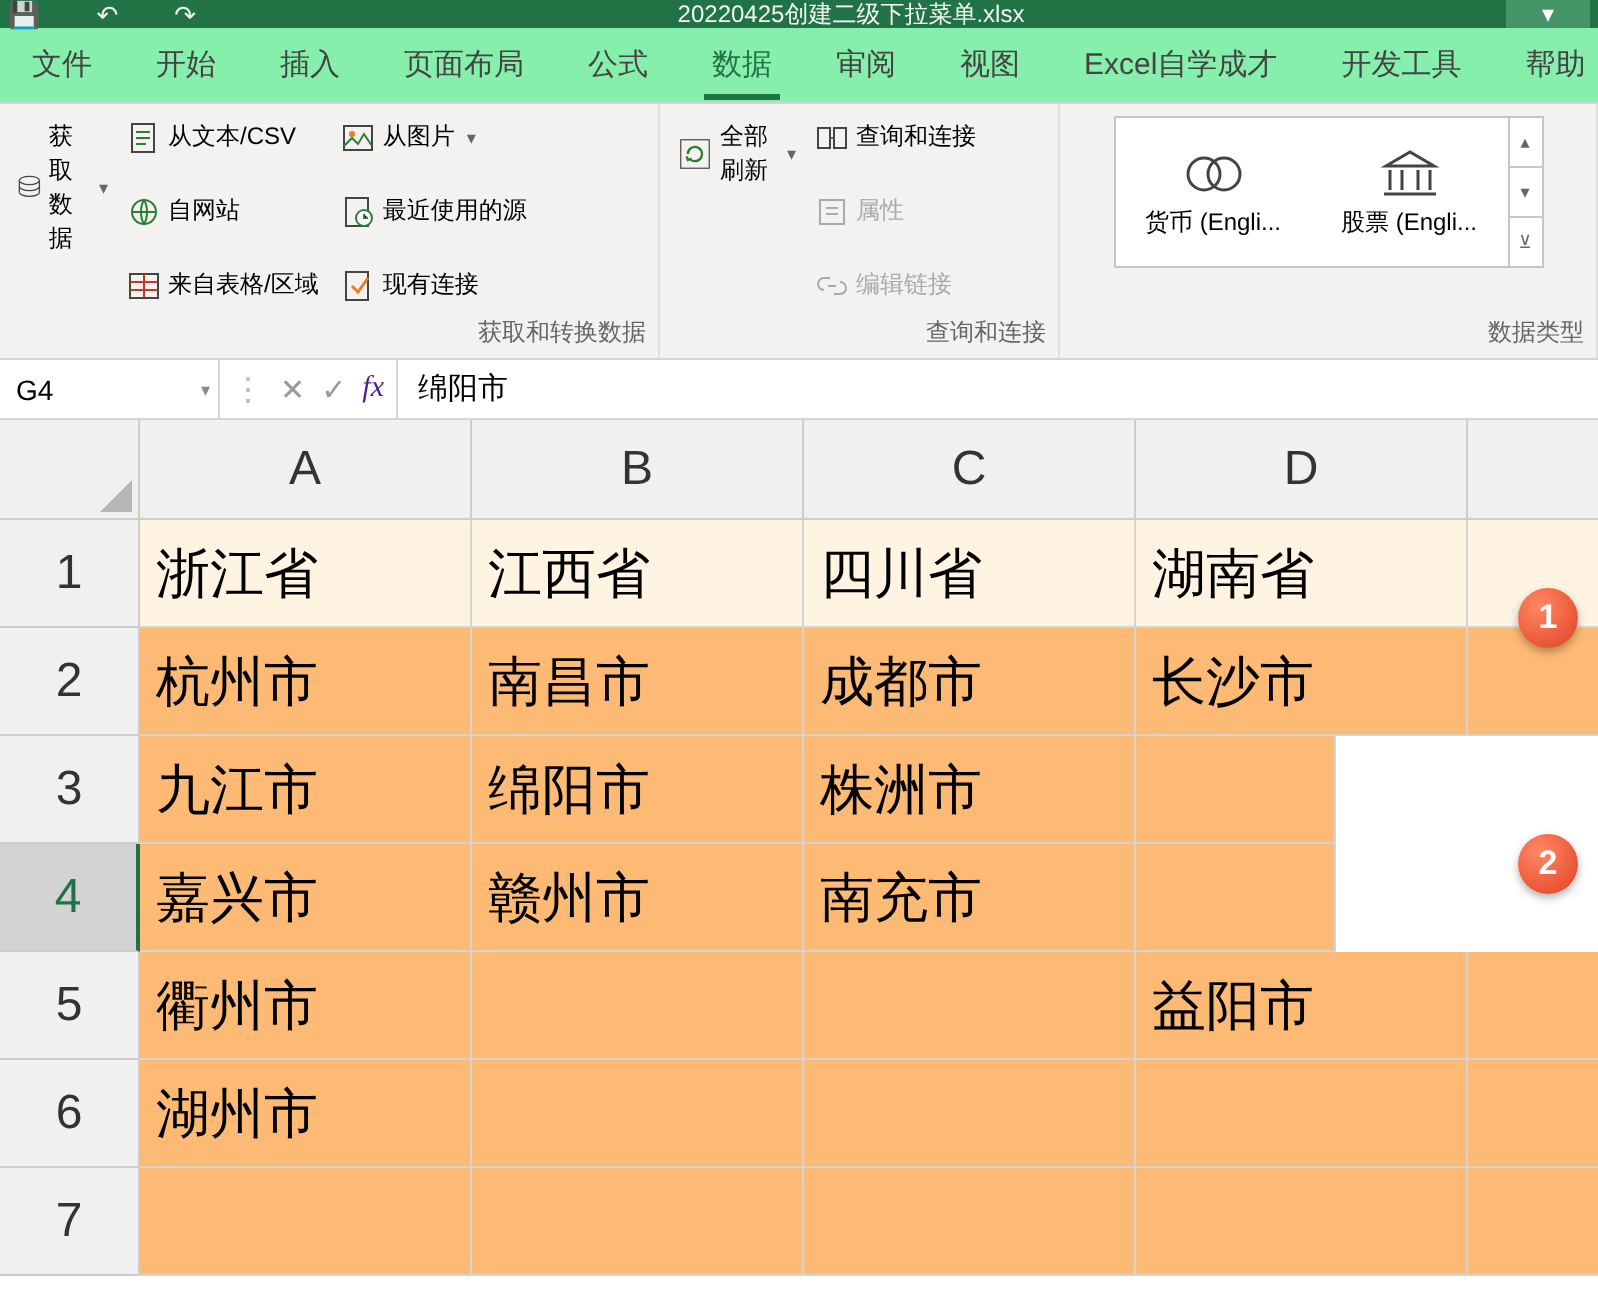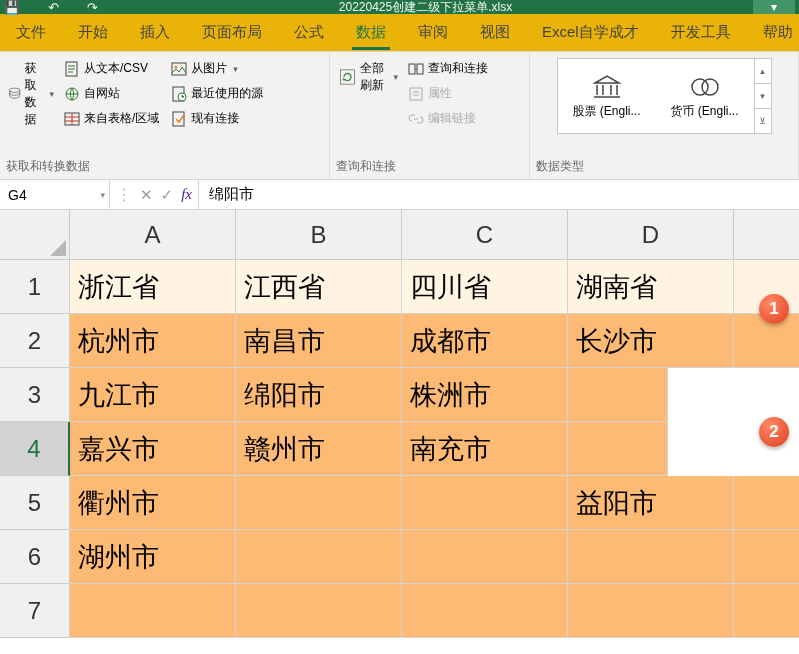--- a/index.html
+++ b/index.html
@@ -7,32 +7,32 @@
 
 
 .titlebar { background: #217346; height: 14px; display: flex; align-items: center; justify-content: space-between; padding: 0 4px; color: #fff; font-size: 12px; }
 .titlebar-left { display: flex; gap: 28px; }
 .titlebar-center { flex: 1; text-align: center; opacity: 0.95; }
 .titlebar-right { display: flex; }
 .title-btn { background: #439467; width: 42px; height: 14px; display: flex; align-items: center; justify-content: center; }
 .qat-icon { opacity: 0.9; font-size: 13px; }
 
 
-.ribbon-tabs { display: flex; height: 38px; align-items: center; background: #eab308; border-bottom: 1px solid #d4d4d4; padding-left: 12px; gap: 24px; font-size: 15px; color: #444; }
+.ribbon-tabs { display: flex; height: 38px; align-items: center; background: #86efac; border-bottom: 1px solid #d4d4d4; padding-left: 12px; gap: 24px; font-size: 15px; color: #444; }
 .ribbon-tab { padding: 8px 4px; cursor: pointer; }
 .ribbon-tab.active { color: #217346; border-bottom: 3px solid #217346; padding-bottom: 5px; font-weight: 500; }
 
 
 .ribbon { display: flex; height: 128px; background: #f3f2f1; border-bottom: 1px solid #d4d4d4; }
 .ribbon-group { display: flex; flex-direction: column; padding: 4px 6px 0; border-right: 1px solid #e0e0e0; }
 .ribbon-group-content { flex: 1; display: flex; align-items: flex-start; gap: 4px; }
-.ribbon-group-label { text-align: left; font-size: 12px; color: #666; padding: 3px 0 4px; }
+.ribbon-group-label { text-align: right; font-size: 12px; color: #666; padding: 3px 0 4px; }
 .big-btn { display: flex; flex-direction: row; align-items: center; justify-content: center; width: 50px; padding: 4px 2px; gap: 3px; font-size: 12px; cursor: pointer; }
 .big-btn svg { width: 32px; height: 32px; }
-.small-btn-col { display: flex; flex-direction: column; gap: 4px; padding-top: 2px; }
+.small-btn-col { display: flex; flex-direction: column; gap: 16px; padding-top: 2px; }
 .small-btn { display: flex; align-items: center; gap: 4px; font-size: 12px; padding: 2px 4px; cursor: pointer; white-space: nowrap; }
 .small-btn svg { width: 16px; height: 16px; flex-shrink: 0; }
 .caret { font-size: 9px; color: #666; margin-left: 2px; }
 
 
 .gallery { display: flex; border: 1px solid #c8c6c4; background: #fff; height: 76px; margin-top: 2px; }
 .gallery-item { display: flex; flex-direction: column; align-items: center; justify-content: center; width: 98px; gap: 2px; font-size: 12px; padding: 4px; }
 .gallery-item svg { width: 32px; height: 28px; }
 .gallery-scroll { display: flex; flex-direction: column; border-left: 1px solid #c8c6c4; }
 .gallery-scroll-btn { width: 16px; flex: 1; display: flex; align-items: center; justify-content: center; font-size: 9px; color: #666; border-bottom: 1px solid #c8c6c4; cursor: pointer; }
@@ -198,30 +198,30 @@
       </div>
     </div>
     <div class="ribbon-group-label">查询和连接</div>
   </div>
 
   <div class="ribbon-group" style="flex:1">
     <div class="ribbon-group-content" style="justify-content:center">
       <div class="gallery">
         <div class="gallery-item">
           <svg viewBox="0 0 32 28">
-              <path d="M4 10L16 3l12 7H4zM6 12v10M12 12v10M20 12v10M26 12v10M3 24h26" fill="none" stroke="#444" stroke-width="1.5"></path>
-            </svg>
-          <span>股票 (Engli...</span>
+              <circle cx="11" cy="14" r="8" fill="none" stroke="#444" stroke-width="1.5"></circle>
+              <circle cx="21" cy="14" r="8" fill="none" stroke="#444" stroke-width="1.5"></circle>
+            </svg>
+          <span>货币 (Engli...</span>
         </div>
         <div class="gallery-item">
           <svg viewBox="0 0 32 28">
-              <circle cx="11" cy="14" r="8" fill="none" stroke="#444" stroke-width="1.5"></circle>
-              <circle cx="21" cy="14" r="8" fill="none" stroke="#444" stroke-width="1.5"></circle>
-            </svg>
-          <span>货币 (Engli...</span>
+              <path d="M4 10L16 3l12 7H4zM6 12v10M12 12v10M20 12v10M26 12v10M3 24h26" fill="none" stroke="#444" stroke-width="1.5"></path>
+            </svg>
+          <span>股票 (Engli...</span>
         </div>
         <div class="gallery-scroll">
           <div class="gallery-scroll-btn">▴</div>
           <div class="gallery-scroll-btn">▾</div>
           <div class="gallery-scroll-btn">⊻</div>
         </div>
       </div>
     </div>
     <div class="ribbon-group-label">数据类型</div>
   </div>

